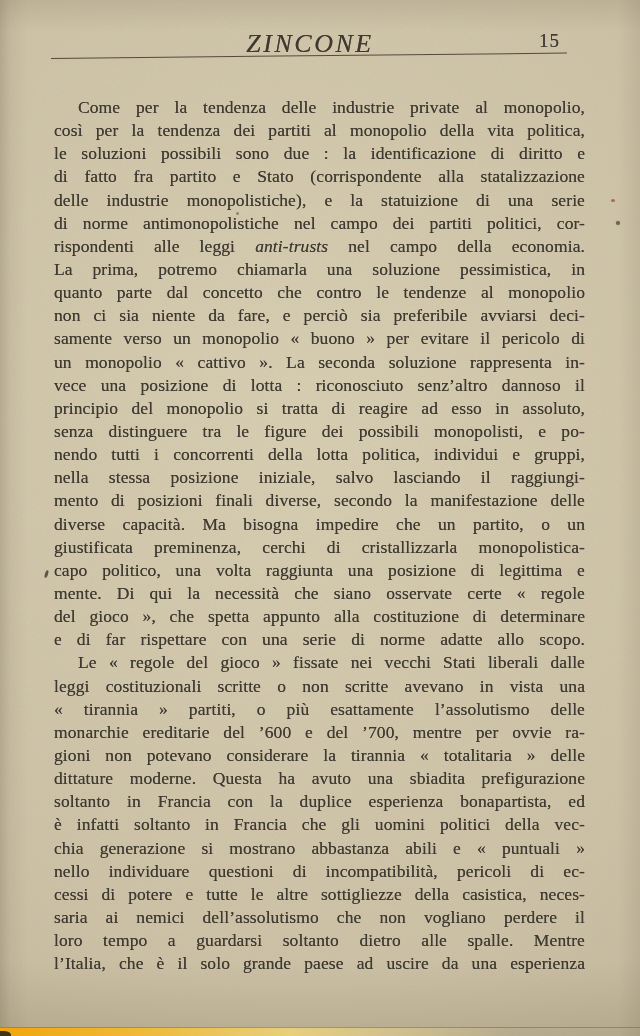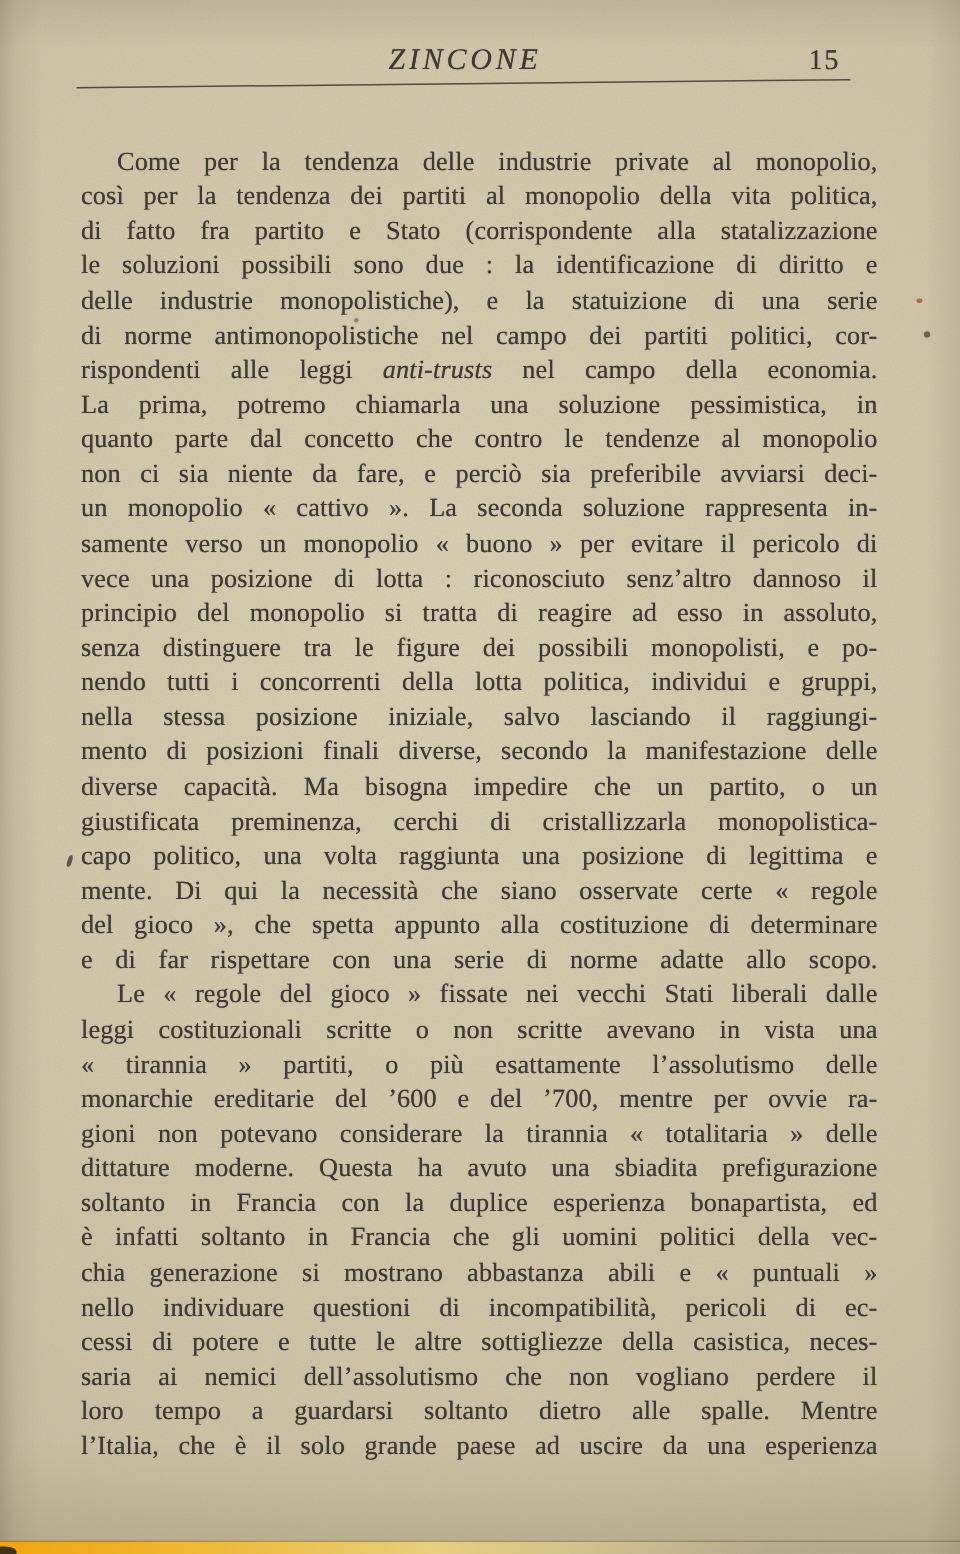--- a/index.html
+++ b/index.html
@@ -14,21 +14,21 @@
     background:
       linear-gradient(90deg, rgba(74,62,40,.20) 0px, rgba(74,62,40,.07) 10px, rgba(74,62,40,0) 28px),
       linear-gradient(270deg, rgba(74,62,40,.10) 0px, rgba(74,62,40,0) 22px),
       linear-gradient(180deg, rgba(74,62,40,.12) 0px, rgba(74,62,40,0) 32px),
       linear-gradient(0deg, rgba(96,80,50,.17) 0px, rgba(96,80,50,0) 75px),
       radial-gradient(ellipse 130% 100% at 46% 40%, rgba(238,230,202,.38) 0%, rgba(238,230,202,0) 55%, rgba(70,58,38,.15) 100%);
   }
   .noise{position:absolute;inset:0;pointer-events:none;}
   .running-title{
     position:absolute;top:29px;left:0;width:620px;text-align:center;
-    font-style:italic;font-size:20px;letter-spacing:2.5px;
+    font-style:italic;font-size:26px;letter-spacing:2.5px;
     text-shadow:0 0 .6px rgba(62,57,49,.7);
   }
   .page-number{
     position:absolute;top:30px;left:539px;font-size:19px;letter-spacing:1px;
     text-shadow:0 0 .6px rgba(62,57,49,.7);
   }
   .head-rule{
     position:absolute;top:58px;left:51px;width:516px;height:0;
     border-top:1.4px solid rgba(60,53,42,.85);
     transform:rotate(-.6deg);transform-origin:left center;
@@ -73,30 +73,30 @@
   <rect width="640" height="1036" filter="url(#grain)"></rect>
 </svg>
 
 <div class="running-title">ZINCONE</div>
 <div class="page-number">15</div>
 <div class="head-rule"></div>
 
 <div class="text-block">
     <div class="line indent">Come per la tendenza delle industrie private al monopolio,</div>
     <div class="line">così per la tendenza dei partiti al monopolio della vita politica,</div>
+    <div class="line">le soluzioni possibili sono due : la identificazione di diritto e</div>
     <div class="line">di fatto fra partito e Stato (corrispondente alla statalizzazione</div>
-    <div class="line">le soluzioni possibili sono due : la identificazione di diritto e</div>
     <div class="line">delle industrie monopolistiche), e la statuizione di una serie</div>
     <div class="line">di norme antimonopolistiche nel campo dei partiti politici, cor-</div>
     <div class="line">rispondenti alle leggi <i>anti-trusts</i> nel campo della economia.</div>
     <div class="line">La prima, potremo chiamarla una soluzione pessimistica, in</div>
     <div class="line">quanto parte dal concetto che contro le tendenze al monopolio</div>
     <div class="line">non ci sia niente da fare, e perciò sia preferibile avviarsi deci-</div>
+    <div class="line">samente verso un monopolio « buono » per evitare il pericolo di</div>
     <div class="line">un monopolio « cattivo ». La seconda soluzione rappresenta in-</div>
-    <div class="line">samente verso un monopolio « buono » per evitare il pericolo di</div>
     <div class="line">vece una posizione di lotta : riconosciuto senz’altro dannoso il</div>
     <div class="line">principio del monopolio si tratta di reagire ad esso in assoluto,</div>
     <div class="line">senza distinguere tra le figure dei possibili monopolisti, e po-</div>
     <div class="line">nendo tutti i concorrenti della lotta politica, individui e gruppi,</div>
     <div class="line">nella stessa posizione iniziale, salvo lasciando il raggiungi-</div>
     <div class="line">mento di posizioni finali diverse, secondo la manifestazione delle</div>
     <div class="line">diverse capacità. Ma bisogna impedire che un partito, o un</div>
     <div class="line">giustificata preminenza, cerchi di cristallizzarla monopolistica-</div>
     <div class="line">capo politico, una volta raggiunta una posizione di legittima e</div>
     <div class="line">mente. Di qui la necessità che siano osservate certe « regole</div>

